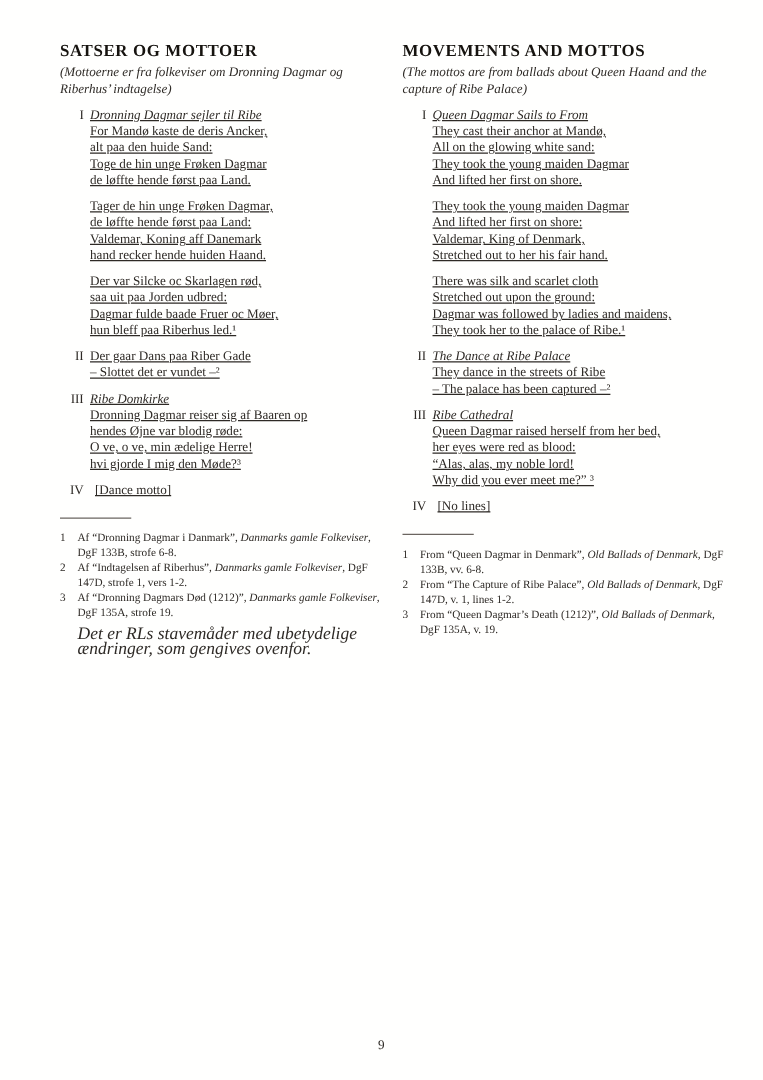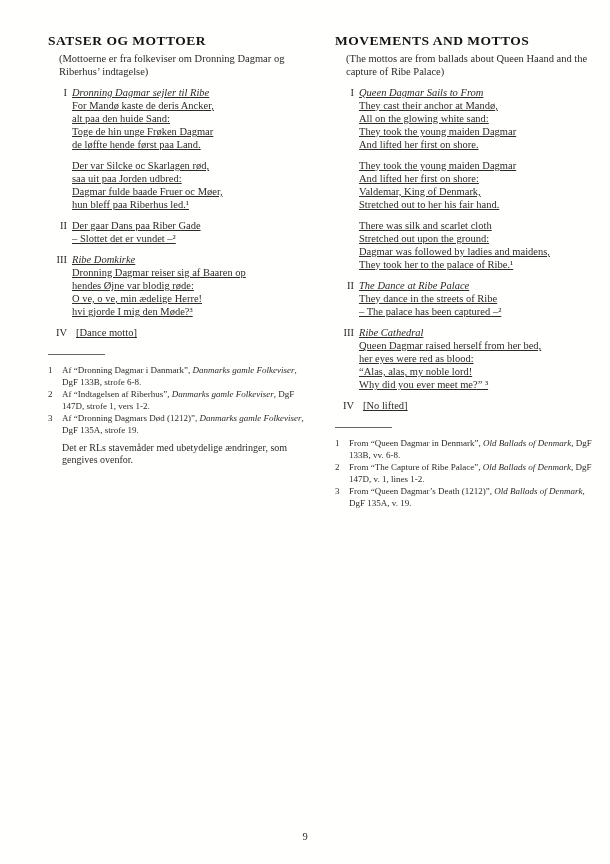--- a/index.html
+++ b/index.html
@@ -12,37 +12,38 @@
     overflow: hidden;
   }
   .page {
     position: relative;
     width: 610px; height: 864px;
     background: #fffffe;
   }
   .columns {
     display: flex;
     padding: 33px 0 0 48px;
-    gap: 25px;
+    gap: 12px;
   }
   .col {
     width: 262px;
     font-size: 10.5px;
     line-height: 13px;
   }
   .col-title {
     margin: 0 0 3px 0;
     font-size: 13.5px;
     line-height: 16px;
     font-weight: 700;
     letter-spacing: 0.5px;
     color: #16130f;
   }
   .subtitle {
-    margin: 0 0 8px 11px;
+    margin: 0 0 8px 0;
+    font-style: italic;
   }
   .section {
     display: flex;
     margin-bottom: 8px;
   }
   .numeral {
     flex: none;
     width: 19px;
     text-align: right;
     margin-right: 5px;
@@ -70,22 +71,23 @@
   .fn-num {
     flex: none;
     width: 9px;
     margin-right: 5px;
   }
   .fn-text { flex: 1; min-width: 0; }
   .fn-text i { font-style: italic; }
   .fn-extra {
     margin: 6px 0 0 0;
     padding-left: 14px;
-    font-size: 10px;
+    font-size: 14px;
     line-height: 12px;
+    font-style: italic;
   }
   .page-footer {
     position: absolute;
     left: 0; right: 0;
     top: 831px;
     text-align: center;
     font-size: 10.5px;
   }
 </style>
 </head>
@@ -96,20 +98,21 @@
 
     <section class="col">
       <h1 class="col-title">SATSER OG MOTTOER</h1>
       <p class="subtitle">(Mottoerne er fra folkeviser om Dronning Dagmar og Riberhus’ indtagelse)</p>
       <div class="sections">
           <div class="section">
             <div class="numeral">I</div>
             <div class="section-body">
               <div class="section-title">Dronning Dagmar sejler til Ribe</div>
               <p class="stanza">For Mandø kaste de deris Ancker,<br>alt paa den huide Sand:<br>Toge de hin unge Frøken Dagmar<br>de løffte hende først paa Land.</p>
+              <p class="stanza">Tager de hin unge Frøken Dagmar,<br>de løffte hende først paa Land:<br>Valdemar, Koning aff Danemark<br>hand recker hende huiden Haand.</p>
               <p class="stanza">Der var Silcke oc Skarlagen rød,<br>saa uit paa Jorden udbred:<br>Dagmar fulde baade Fruer oc Møer,<br>hun bleff paa Riberhus led.¹</p>
             </div>
           </div>
           <div class="section">
             <div class="numeral">II</div>
             <div class="section-body">
               <p class="stanza">Der gaar Dans paa Riber Gade<br>– Slottet det er vundet –²</p>
             </div>
           </div>
           <div class="section">
@@ -167,21 +170,21 @@
           <div class="section">
             <div class="numeral">III</div>
             <div class="section-body">
               <div class="section-title">Ribe Cathedral</div>
               <p class="stanza">Queen Dagmar raised herself from her bed,<br>her eyes were red as blood:<br>“Alas, alas, my noble lord!<br>Why did you ever meet me?” ³</p>
             </div>
           </div>
           <div class="section">
             <div class="numeral">IV</div>
             <div class="section-body">
-              <div class="motto-note">[No lifted]</div>
+              <div class="motto-note">[No lines]</div>
             </div>
           </div>
         </div>
       <div class="rule"></div>
       <ol class="footnotes">
           <li class="footnote">
             <span class="fn-num">1</span>
             <span class="fn-text"><span>From “Queen Dagmar in Denmark”, </span><i>Old Ballads of Denmark</i><span>, DgF 133B, vv. 6-8.</span></span>
           </li>
           <li class="footnote">

